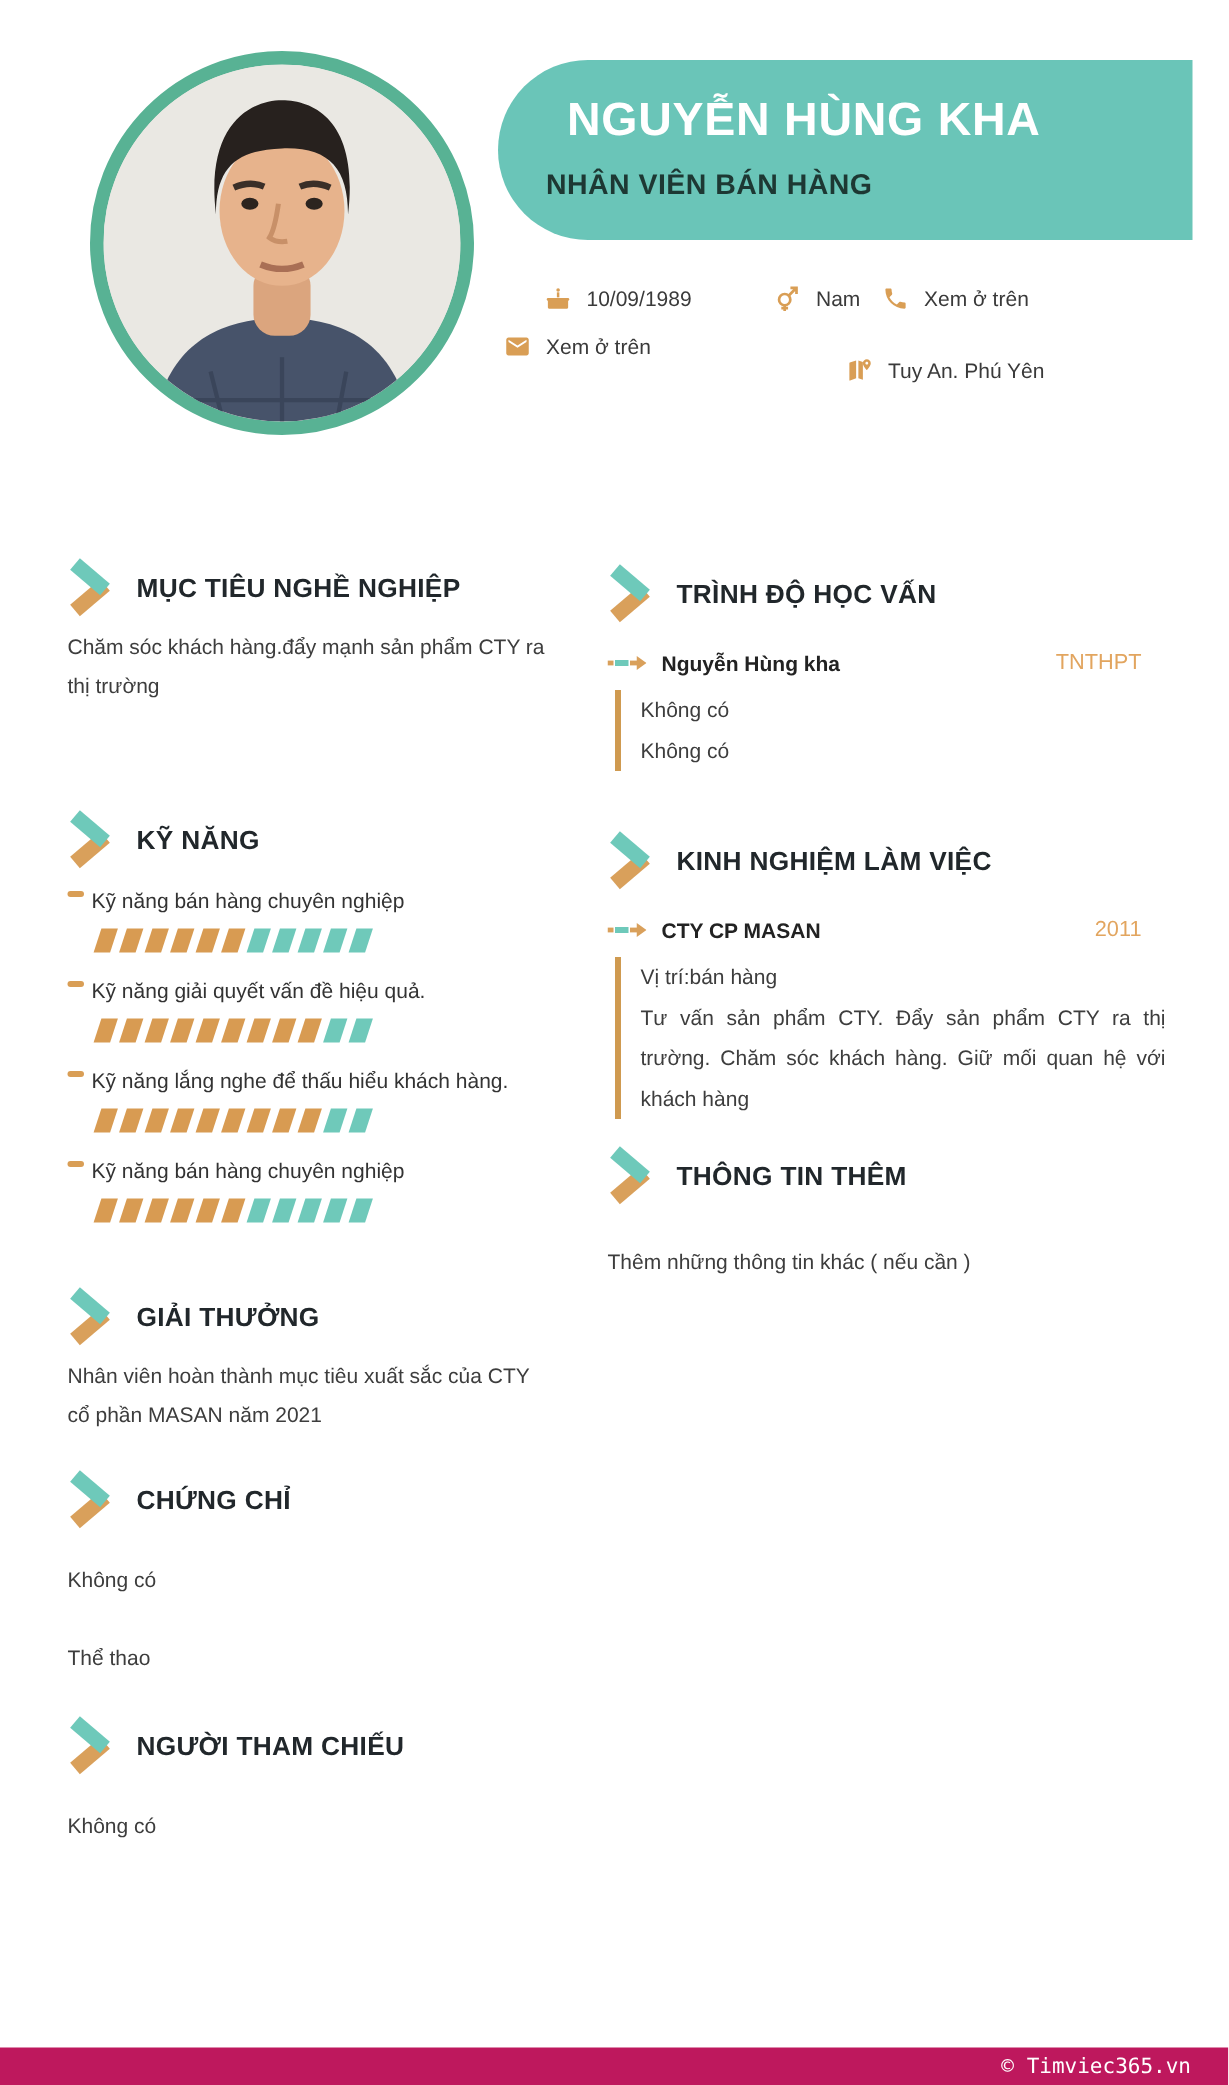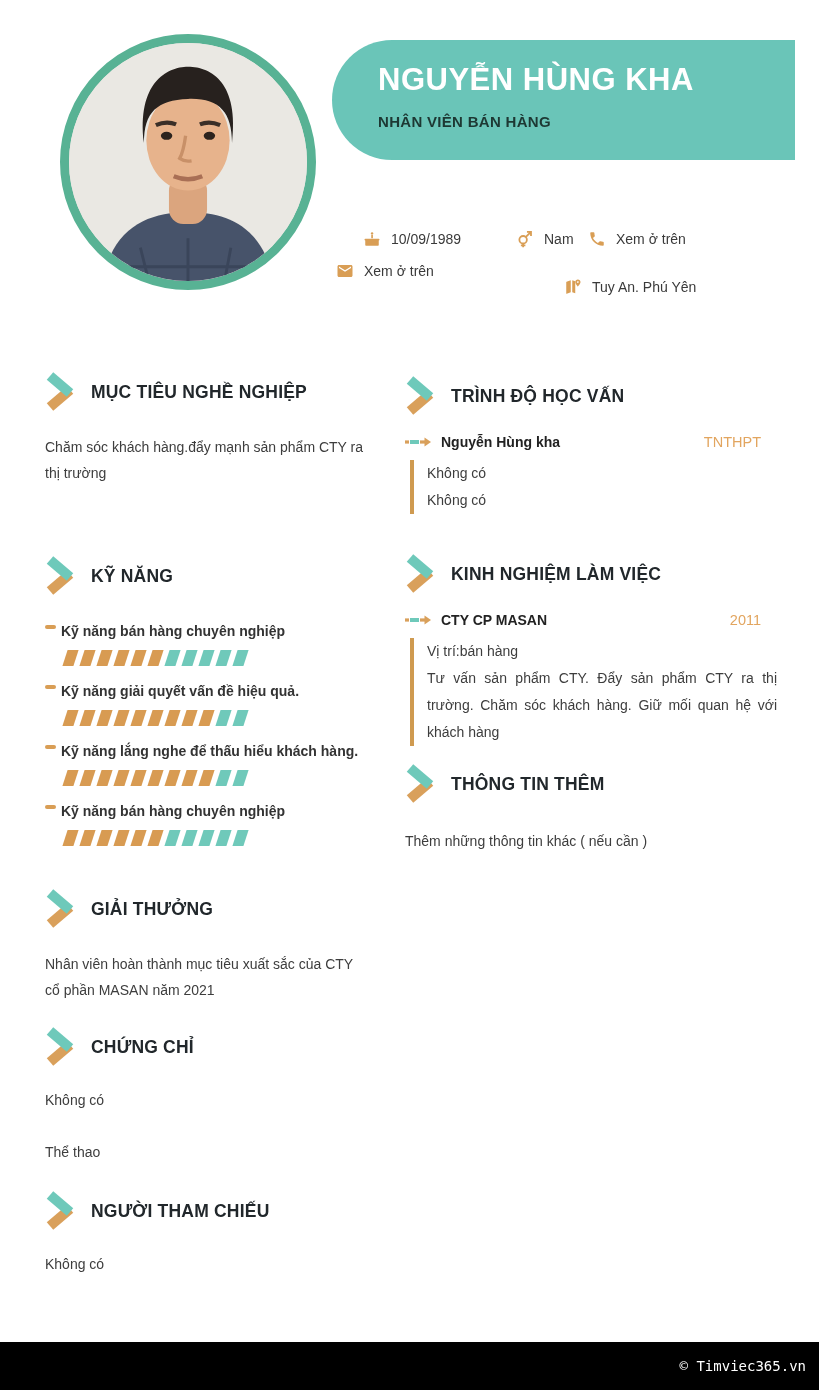--- a/index.html
+++ b/index.html
@@ -15,69 +15,69 @@
   }
   .avatar svg { width:100%; height:100%; display:block; }
   .banner {
     position:absolute; left:332px; top:40px; width:463px; height:120px;
     background:#6ac5b8; border-radius:62px 0 0 62px;
   }
   .banner .name {
     margin:22px 0 0 46px; font-size:31px; font-weight:bold; color:#ffffff; letter-spacing:.5px;
   }
   .banner .subtitle {
-    margin:15px 0 0 46px; font-size:15px; font-weight:bold; color:#1d3833; letter-spacing:.3px;
-  }
-  .ci { position:absolute; display:flex; align-items:center; gap:10px; font-size:14px; color:#3a3a3a;margin-top:40px; }
+    margin:15px 0 0 32px; font-size:19px; font-weight:bold; color:#1d3833; letter-spacing:.3px;
+  }
+  .ci { position:absolute; display:flex; align-items:center; gap:10px; font-size:14px; color:#3a3a3a; }
   .ci svg { width:18px; height:18px; flex:0 0 auto; }
   #ci-birthday { left:363px; top:190px; }
   #ci-gender   { left:516px; top:190px; }
   #ci-phone    { left:588px; top:190px; }
   #ci-email    { left:336px; top:222px; }
   #ci-address  { left:564px; top:238px; }
   
   .col-left  { position:absolute; left:45px;  top:372px; width:322px; }
   .col-right { position:absolute; left:405px; top:376px; width:372px; }
   .section-header { display:flex; align-items:center; gap:15px; height:40px; }
   .chev { width:31px; height:40px; flex:0 0 auto; }
   .section-header h2 {
     font-size:17.5px; font-weight:bold; color:#21272b; letter-spacing:.2px;
   }
-  .body-text { margin-top:22px; font-size:14px; color:#3d3d3d; line-height:26px; }
+  .body-text { margin-top:6px; font-size:14px; color:#3d3d3d; line-height:26px; }
   .sec-obj    { margin-bottom:70px; }
   .sec-skills { margin-bottom:42px; }
   .sec-awards { margin-bottom:24px; }
   .sec-cert   { margin-bottom:26px; }
   .sec-hobby  { margin-bottom:26px; }
   .sec-edu    { margin-bottom:40px; }
   .sec-exp    { margin-bottom:18px; }
   
-  .skills-list { margin-top:25px;font-weight:bold; }
+  .skills-list { margin-top:10px; }
   .skill { margin-bottom:14px; }
   .skill-label-row { display:flex; align-items:flex-start; font-size:14px; color:#333; line-height:20px; }
   .dash { width:11px; height:4px; border-radius:2px; background:#d99e55; margin:4px 5px 0 0; flex:0 0 auto; }
   .skill-bar { margin:9px 0 0 20px; height:17px; }
   .seg { display:inline-block; width:11px; height:16px; margin-right:6px; transform:skewX(-18deg); }
   .seg-f { background:#d89b52; }
   .seg-r { background:#6fc9ba; }
   
   .entry-row { display:flex; align-items:center; justify-content:space-between; margin-top:18px; }
   .entry-left { display:flex; align-items:center; gap:10px; }
   .entry-left svg { width:26px; height:10px; flex:0 0 auto; }
   .entry-name { font-size:14px; font-weight:bold; color:#222; }
   .entry-tag { font-size:14.5px; color:#e2a55f; margin-right:16px;text-align:center; }
   .entry-details {
     margin:10px 0 0 5px; border-left:4px solid #cf9a50; padding-left:13px;
     font-size:14px; color:#3d3d3d; line-height:27px;
   }
   .justify { text-align:justify; }
   
   .footer {
-    position:absolute; left:0; bottom:0; width:100%; height:48px; background:#000000;
-    display:flex; align-items:center; justify-content:flex-end; padding-right:13px;
+    position:absolute; left:0; bottom:0; width:100%; height:25px; background:#be185d;
+    display:flex; align-items:center; justify-content:flex-end; padding-right:25px;
     color:#ffffff; font-family:"DejaVu Sans Mono", monospace; font-size:14px;
   }
 </style>
 </head>
 <body>
 
 <div class="page">
 
   <div class="avatar">
     <svg viewBox="0 0 100 100">

